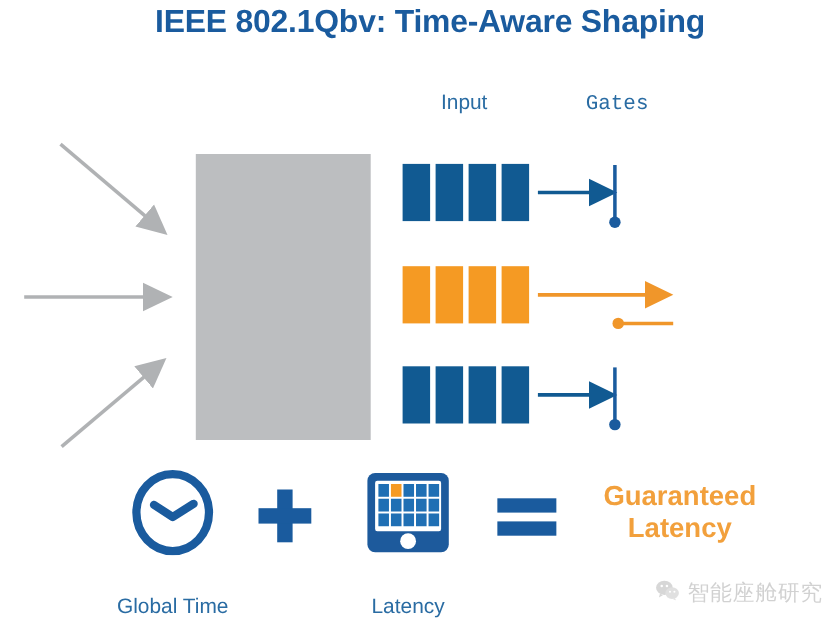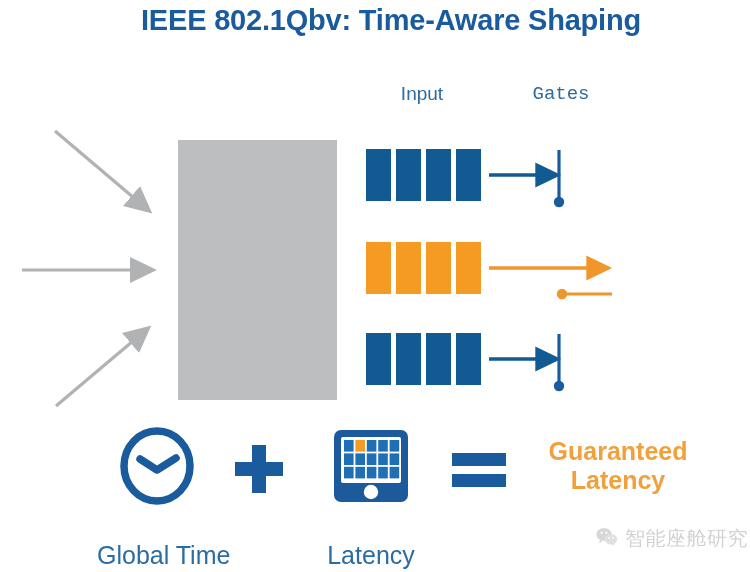--- a/index.html
+++ b/index.html
@@ -103,21 +103,21 @@
     text-align: center;
     font-size: 25px;
     font-weight: bold;
     line-height: 1.16;
     color: #f2a03c;
   }
 
   .bottom-label {
     position: absolute;
     top: 541px;
-    font-size: 25px;
+    font-size: 19px;
     color: #2a6ca3;
     text-align: center;
     white-space: nowrap;
   }
   #bottom-label-global-time { left: 97px;  width: 120px; }
   #bottom-label-schedule    { left: 311px; width: 120px; }
 
   
   .watermark {
     position: absolute;

